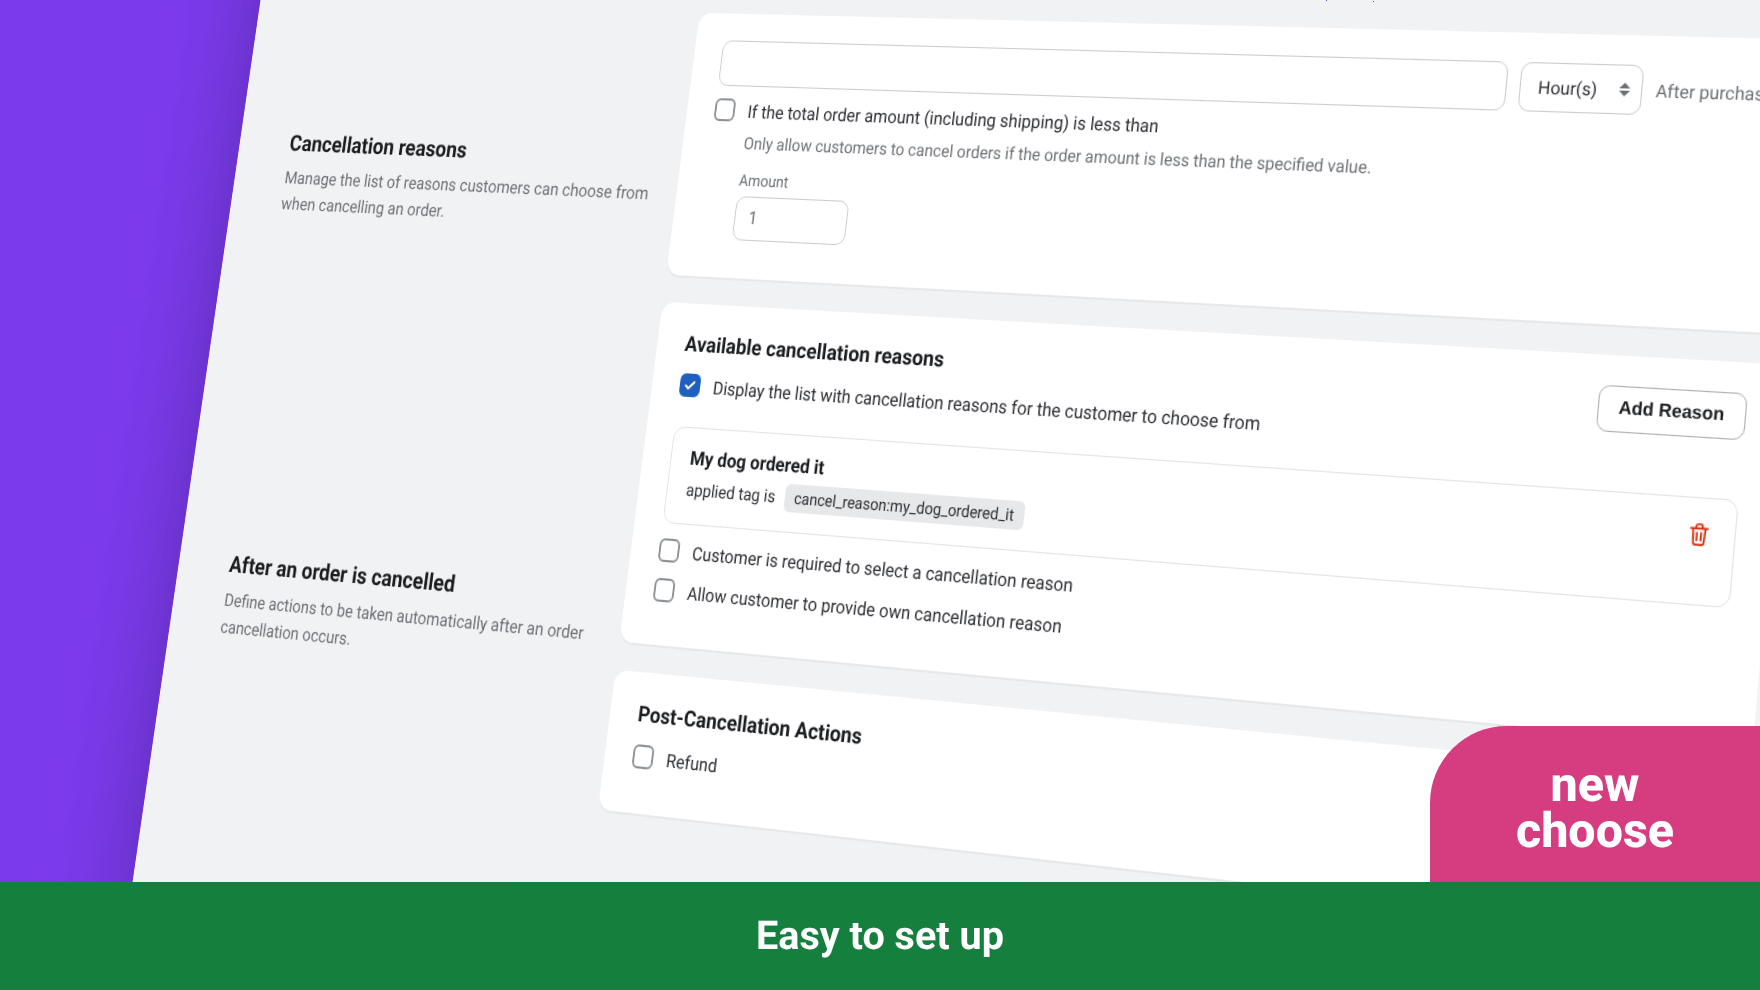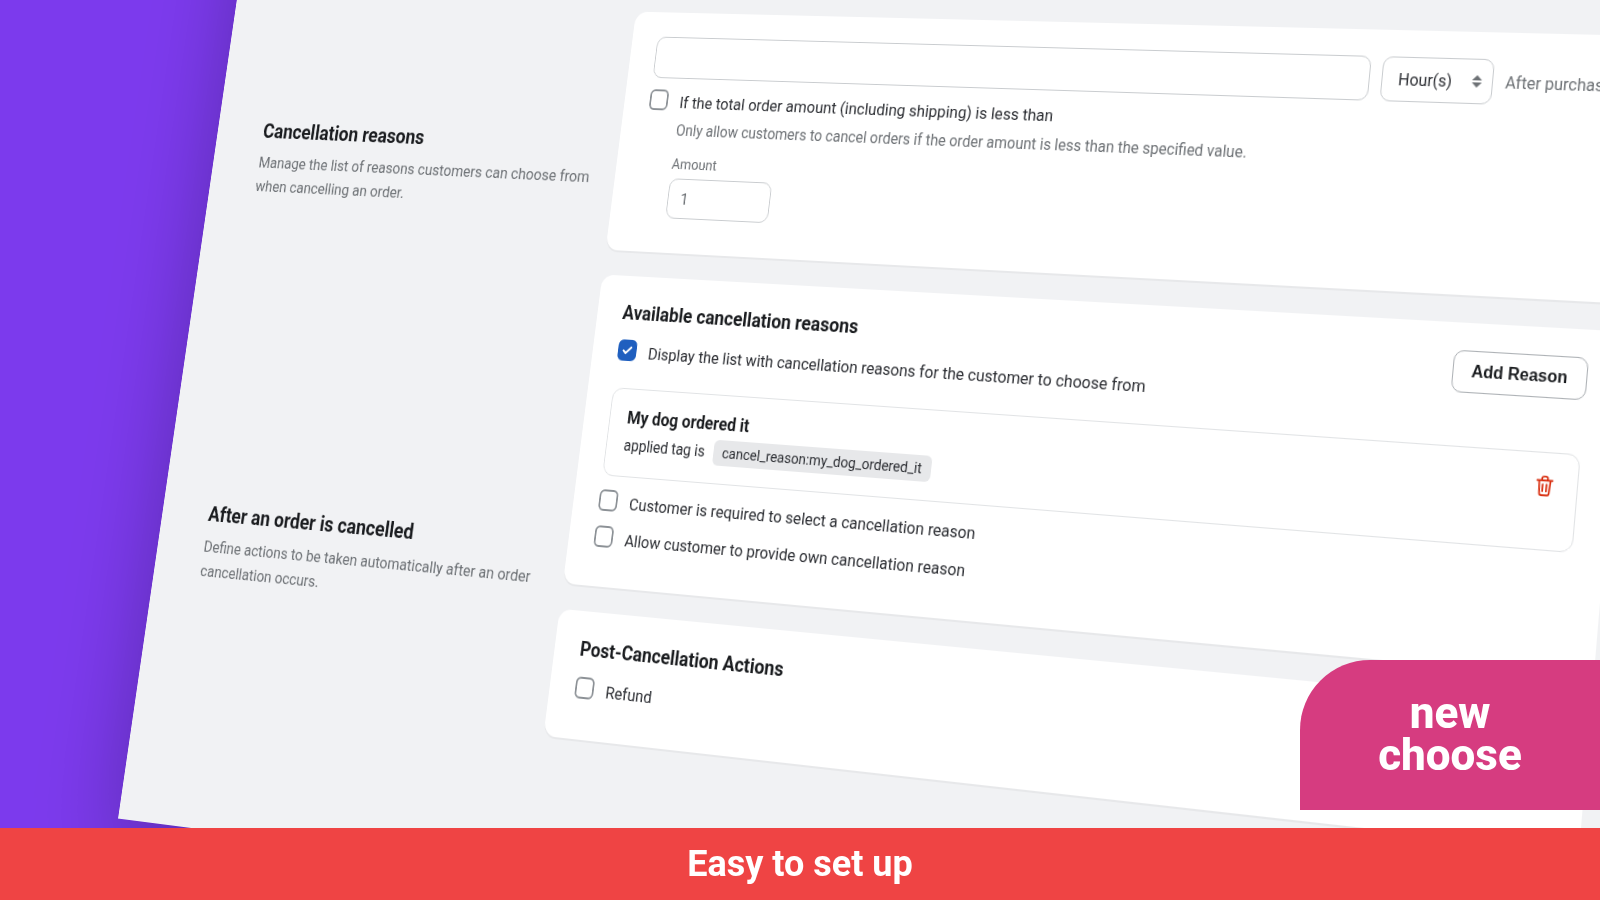--- a/index.html
+++ b/index.html
@@ -63,22 +63,22 @@
   .add-btn { border:1px solid #adb1b5; background:#fff; border-radius:10px; padding:10px 18px; font-size:16px; font-weight:600; color:#1a1c1f; white-space:nowrap; }
 
   .reason-item { border:1px solid #e1e3e5; border-radius:12px; padding:18px 20px; margin-top:14px; display:flex; justify-content:space-between; gap:20px;}
   .reason-item .meta strong { font-size:18px; font-weight:700; color:#1a1c1f; }
   .tag-line { margin-top:6px; font-size:16px; color:#2c2e33; }
   .tag-chip { display:inline-block; background:#e7e8ea; border-radius:6px; padding:4px 10px; font-size:15px; color:#2c2e33; margin-left:6px; }
   .trash { width:22px; height:24px; color:#d82c0d; flex:0 0 22px; }
   .trash svg { width:100%; height:100%; }
 
   .bottom-bar {
-    position:absolute; left:0; right:0; bottom:0; height:72px;
-    background:#ef4444; display:flex; align-items:center; justify-content:center;
+    position:absolute; left:0; right:0; bottom:0; height:98px;
+    background:#15803d; display:flex; align-items:center; justify-content:center;
   }
   .bottom-bar span { font-size:36px; font-weight:700; color:#fff; }
 
   .badge {
     position:absolute; right:0; bottom:90px; width:300px; height:150px;
     background:#d63c80; border-top-left-radius:70px;
     display:flex; align-items:center; justify-content:center; flex-direction:column;
     padding-top:0;
   }
   .badge .l1 { color:#fff; font-weight:800; font-size:44px; line-height:.95; }

